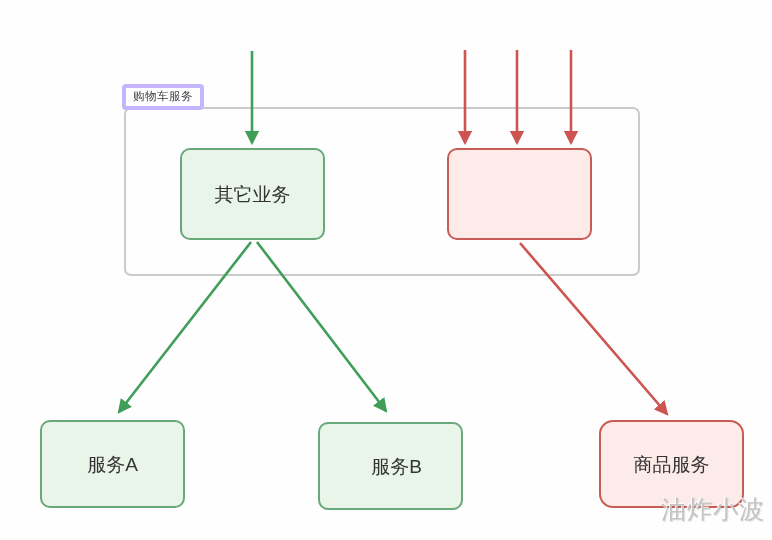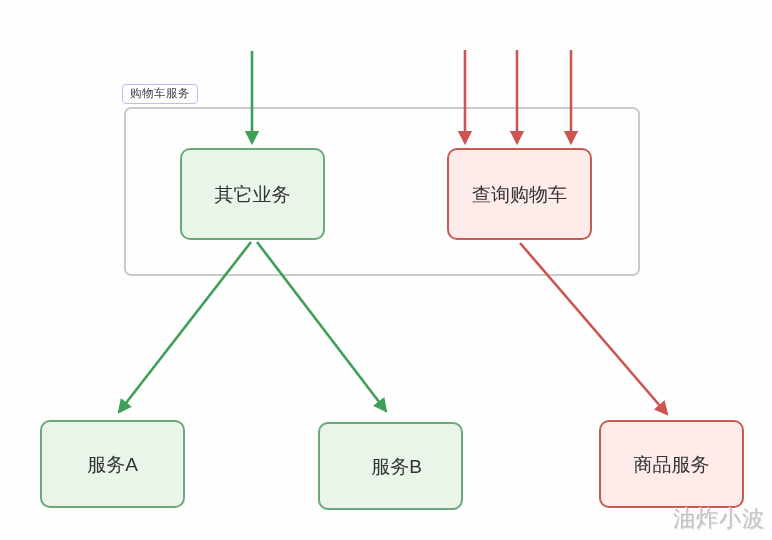--- a/index.html
+++ b/index.html
@@ -24,21 +24,21 @@
     height: 165px;
     border: 2px solid var(--container-border, #c9cbcd);
     border-radius: 7px;
     background: transparent;
   }
   .group-label {
     position: absolute;
     left: 122px;
     top: 84px;
     padding: 2px 7px 3px 7px;
-    border: 1px solid #c4b5fd;
+    border: 4px solid #c4b5fd;
     border-radius: 4px;
     background: #ffffff;
     font-size: 11.5px;
     letter-spacing: 0.5px;
     color: var(--label-text, #3f444a);
     line-height: 13px;
     text-align: center;
   }
   
   svg.arrows {
@@ -70,27 +70,27 @@
     border: 2.5px solid var(--green-border, #68a87a);
   }
   .node.red {
     background: var(--red-fill, #fcebe9);
     border: 2.5px solid var(--red-border, #c95b57);
   }
   .node-other    { left: 180px; top: 148px; width: 145px; height: 92px; }
   .node-query    { left: 447px; top: 148px; width: 145px; height: 92px; }
   .node-service-a{ left: 40px;  top: 420px; width: 145px; height: 88px; }
   .node-service-b{ left: 318px; top: 422px; width: 145px; height: 88px; padding-left: 12px; }
-  .node-product  { left: 599px; top: 420px; width: 145px; height: 88px; }
+  .node-product  { left: 599px; top: 420px; width: 145px; height: 88px; border-radius: 14px; }
   
   .watermark {
     position: absolute;
     right: 7px;
-    bottom: 6px;
-    font-size: 22px;
+    bottom: 14px;
+    font-size: 25px;
     color: var(--watermark-text, #c3c3c3);
     text-shadow: -1px -1px 0 rgba(255,255,255,0.9), 1px 1px 1px rgba(120,120,120,0.25);
     letter-spacing: 1px;
   }
 </style>
 </head>
 <body>
 
 <div class="stage">
 
@@ -118,21 +118,20 @@
     <line class="line-green" x1="257" y1="242" x2="386" y2="411" marker-end="url(#head-green)"></line>
 
     <line class="line-red" x1="520" y1="243" x2="667" y2="414" marker-end="url(#head-red)"></line>
   </svg>
 
   <div class="node green node-other">
     <div>其它业务</div>
   </div>
 
   <div class="node red node-query">
-    <div>查询购物车</div>
   </div>
 
   <div class="node green node-service-a">
     <div>服务A</div>
   </div>
 
   <div class="node green node-service-b">
     <div>服务B</div>
   </div>
 

